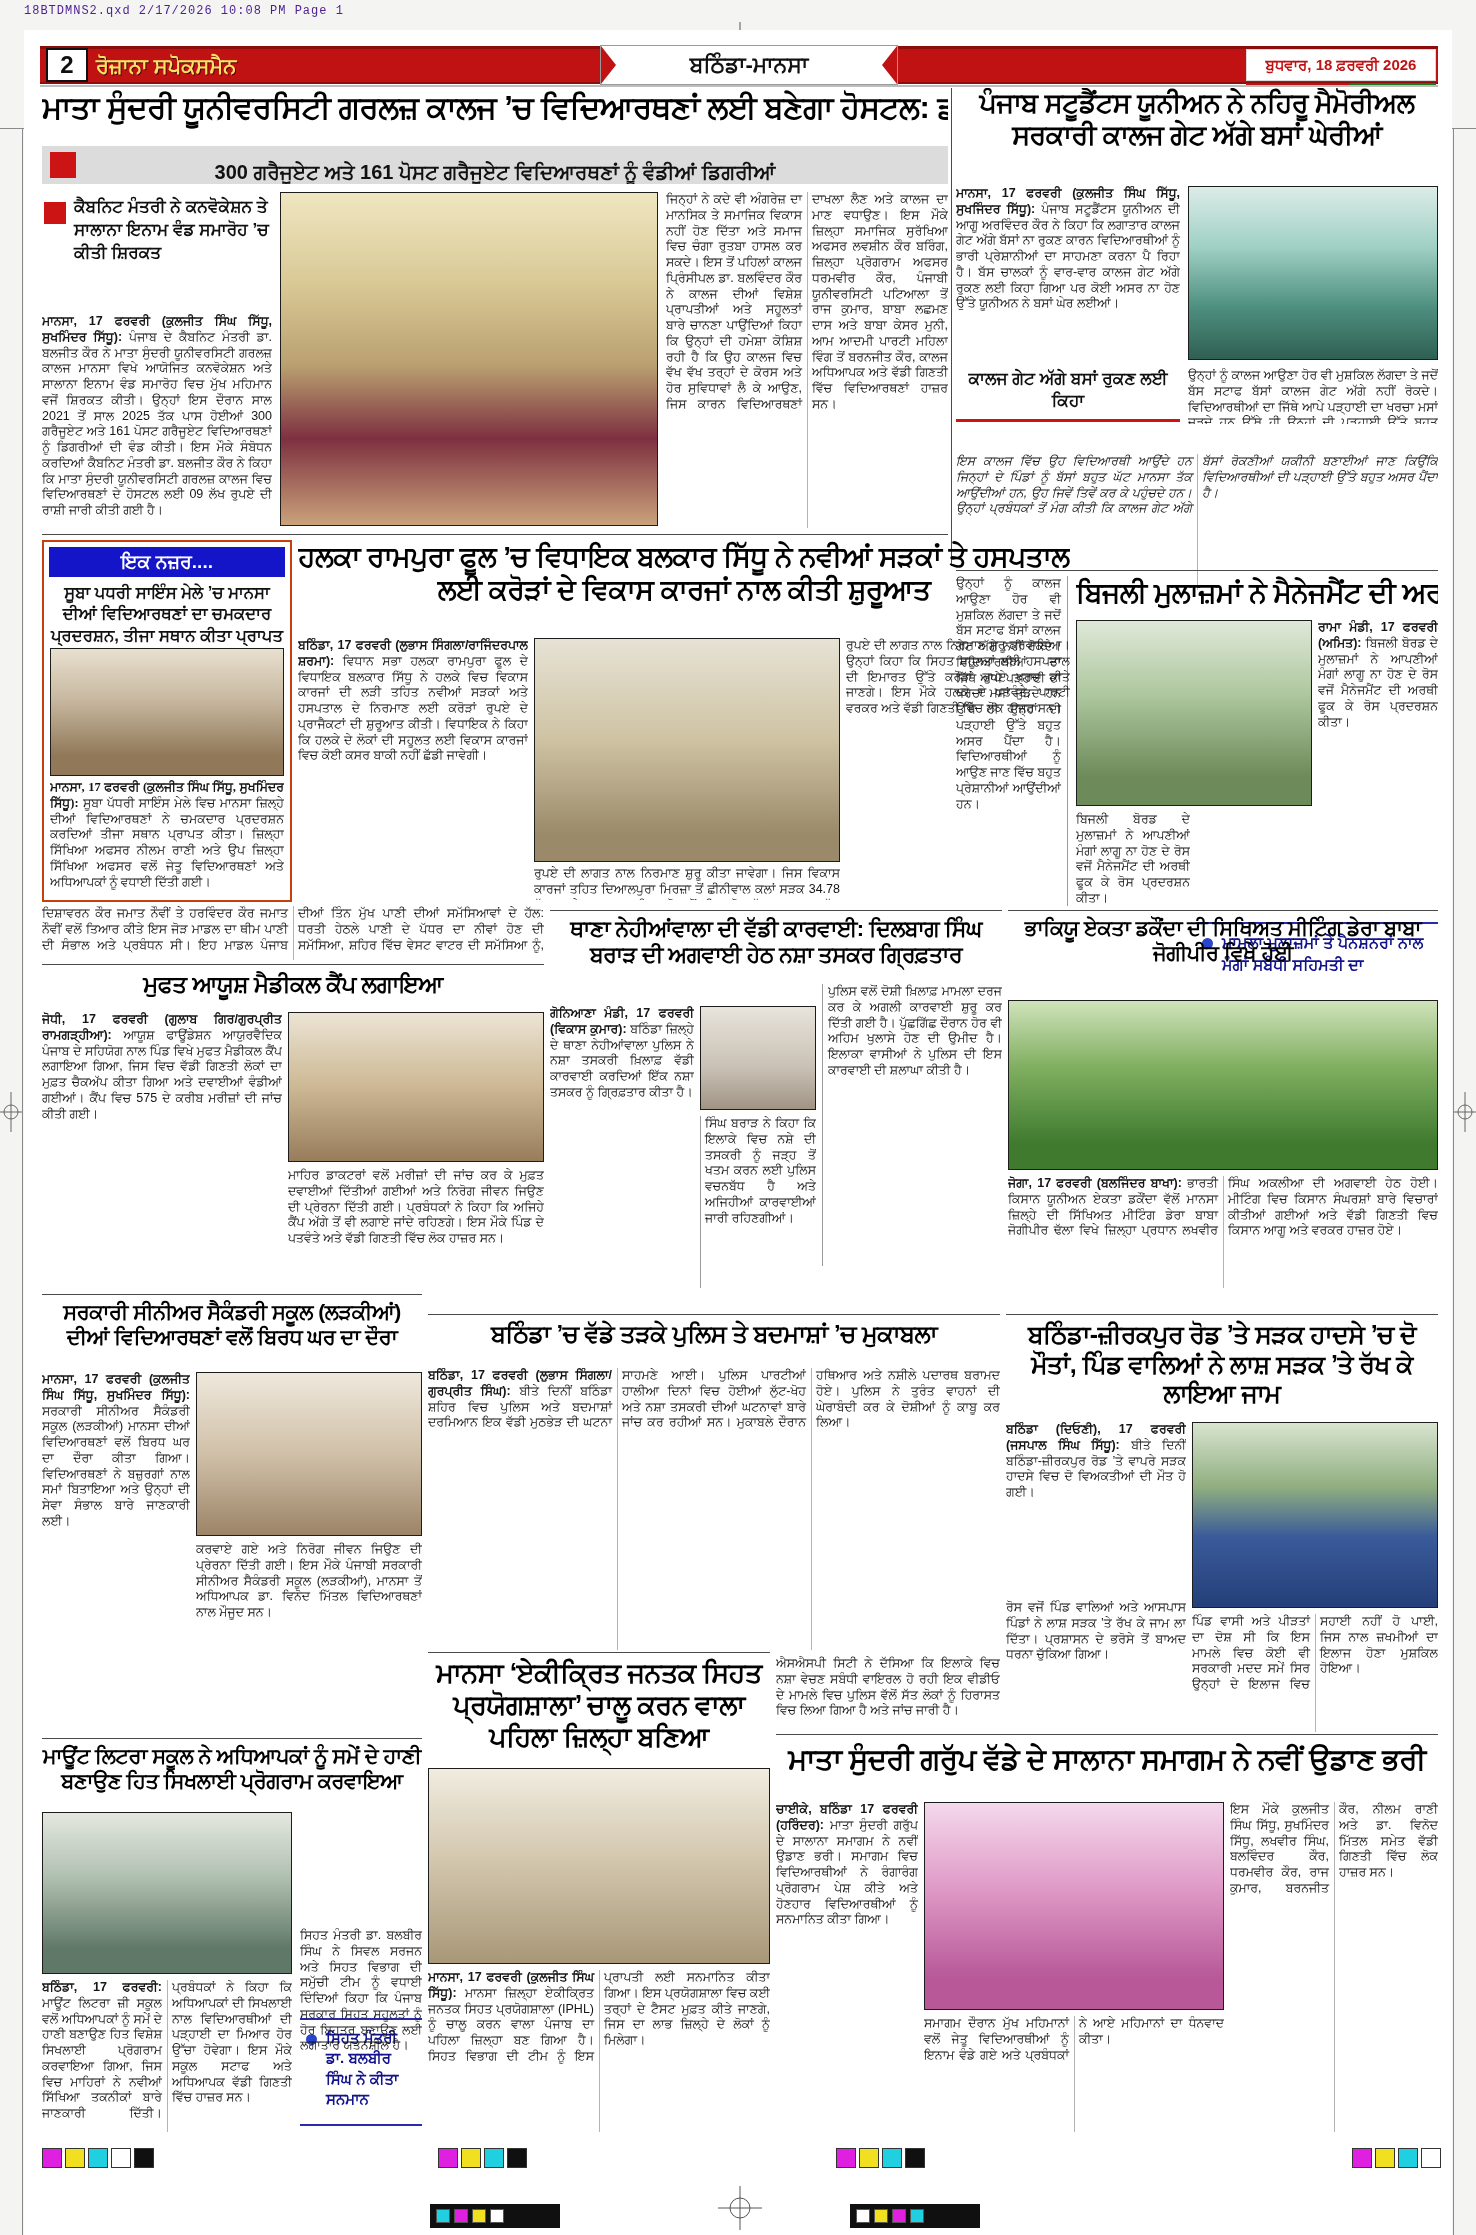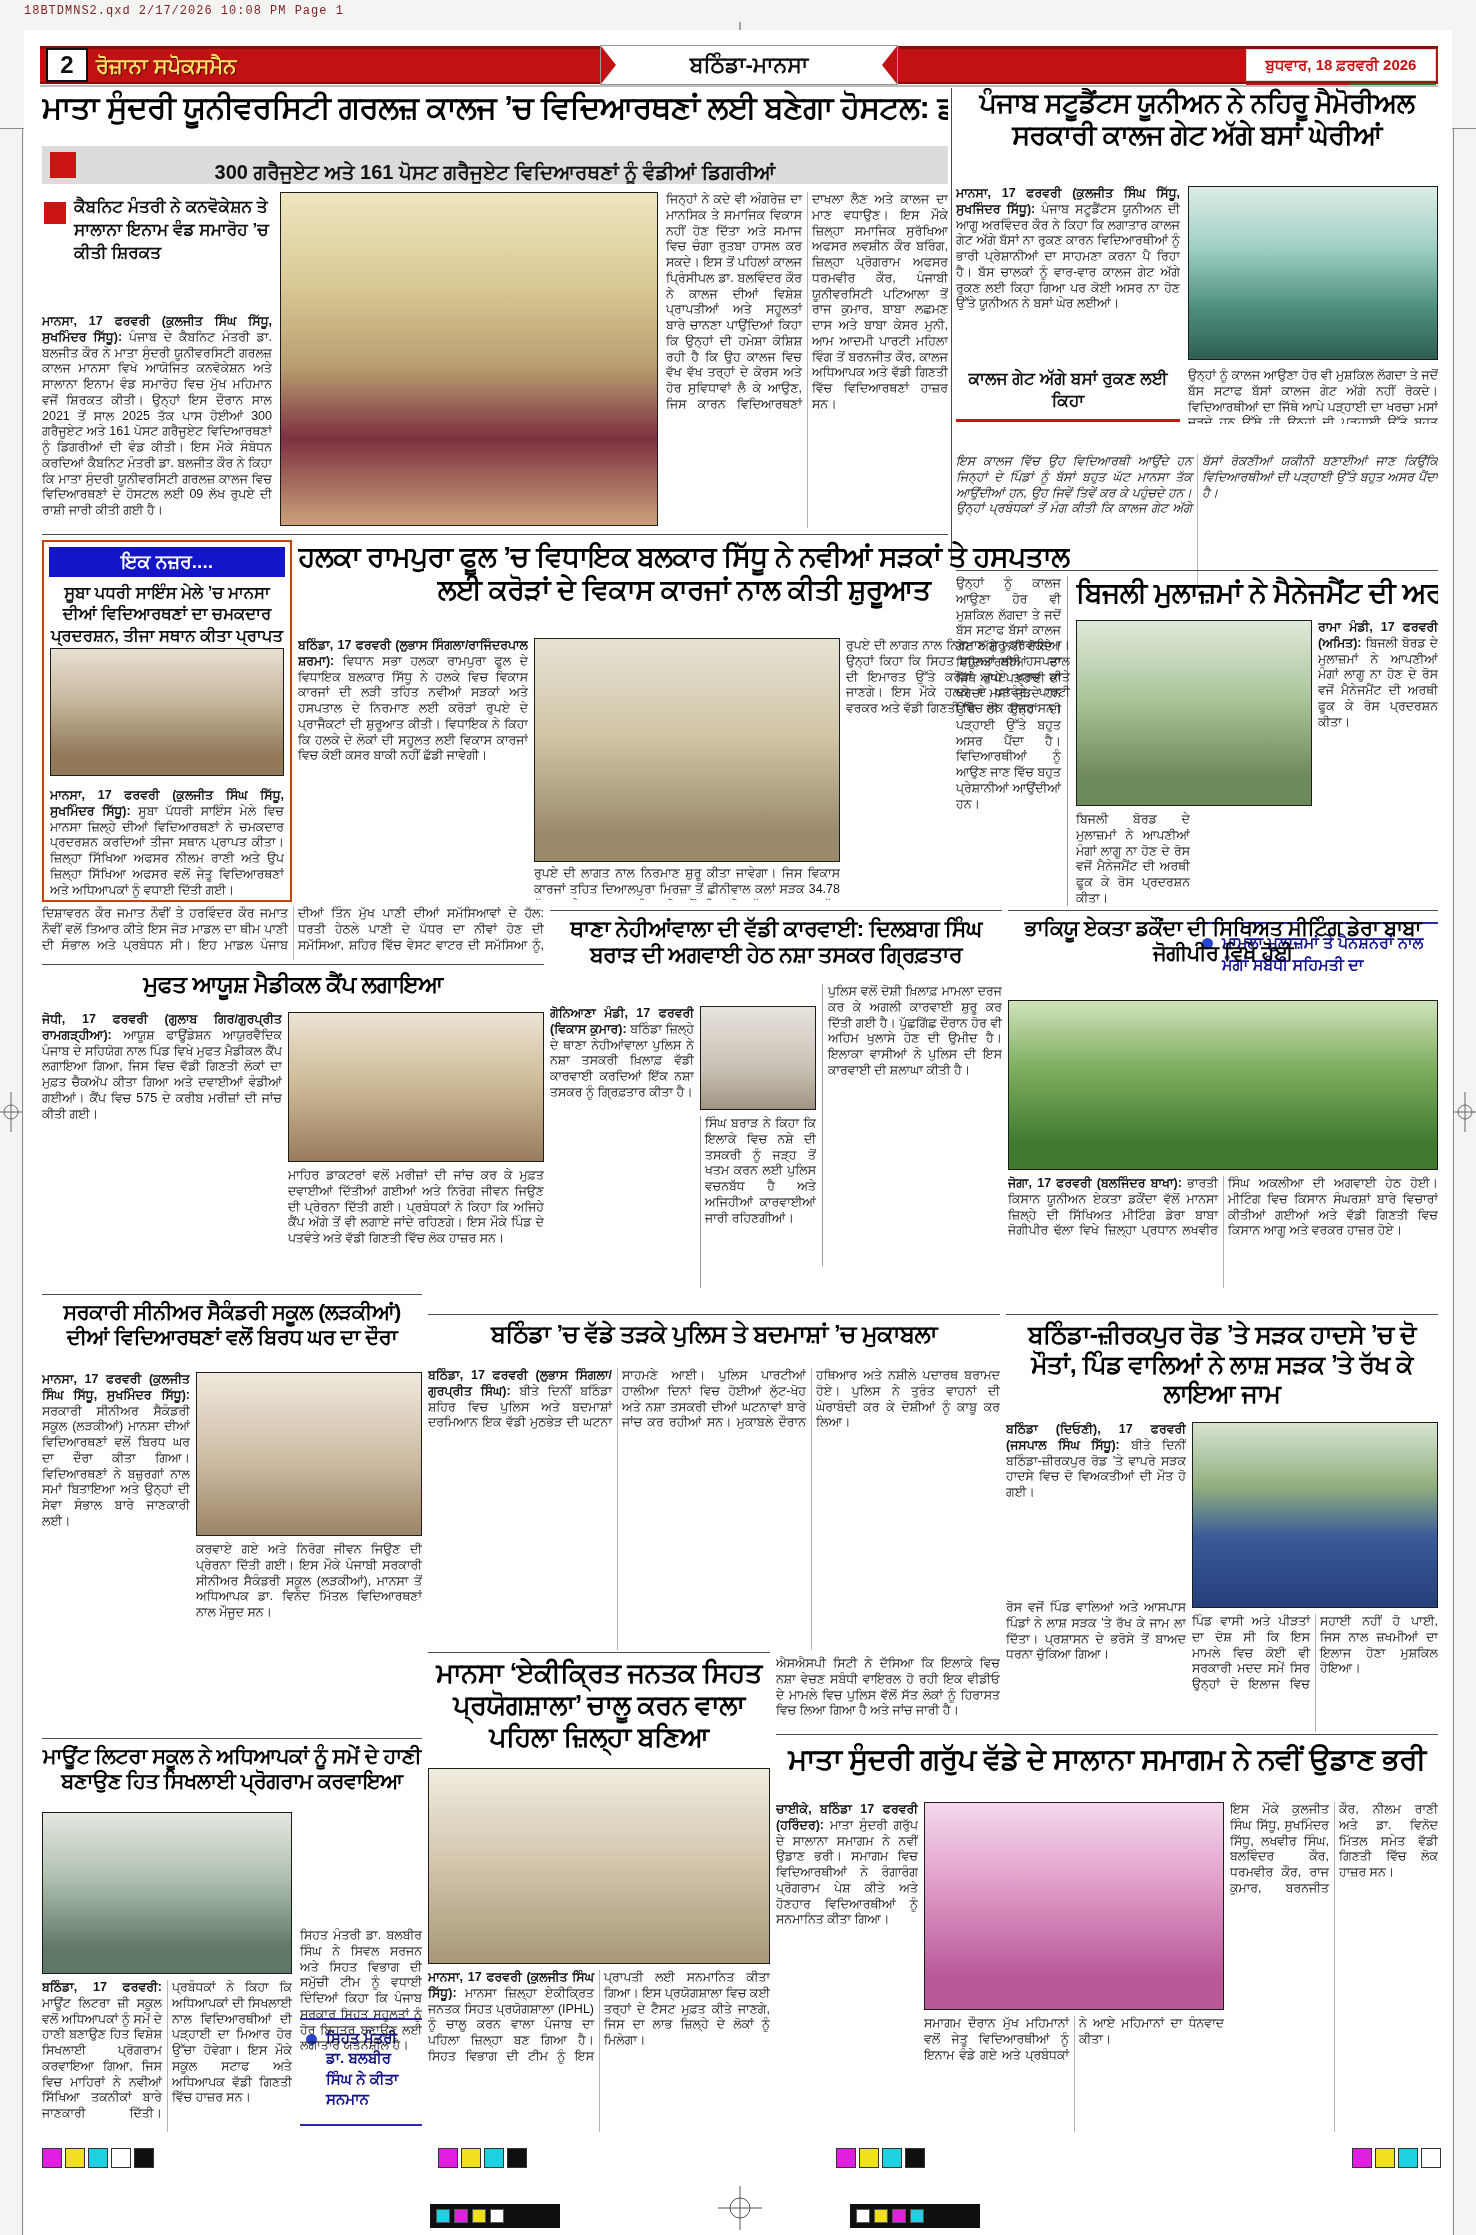--- a/index.html
+++ b/index.html
@@ -3,21 +3,21 @@
 <meta charset="utf-8">
 <style>
   html,body{margin:0;padding:0;}
   body{
     width:1476px;height:2235px;position:relative;
     background:#f4f4f2;
     font-family:"Liberation Sans","DejaVu Sans",sans-serif;
     color:#111;overflow:hidden;
   }
   .abs{position:absolute;box-sizing:border-box;}
-  .meta-line{font-family:"Liberation Mono","DejaVu Sans Mono",monospace;font-size:12px;color:#7f1d1d;letter-spacing:1px;}
+  .meta-line{font-family:"Liberation Mono","DejaVu Sans Mono",monospace;font-size:12px;color:#4c1d95;letter-spacing:1px;}
   
   .trim-v{width:1px;background:#8a8a8a;}
   .trim-h{height:1px;background:#8a8a8a;}
   .reg-mark svg{display:block;}
   
   .mast-bar{background:#c01212;border-top:3px solid #8d0d0d;border-bottom:2px solid #8d0d0d;}
   .page-box{background:#fff;border:2px solid #101010;color:#101010;font-weight:bold;font-size:24px;
     display:flex;align-items:center;justify-content:center;}
   .brand{color:#ffdf66;font-weight:bold;font-size:21px;text-shadow:1px 1px 0 #4d0505;white-space:nowrap;}
   .ribbon{background:#ffffff;border:1px solid #9a9a9a;display:flex;align-items:center;justify-content:center;
@@ -147,21 +147,21 @@
 <div class="abs sub-red" style="left:956px;top:368px;width:224px;height:54px;">ਕਾਲਜ ਗੇਟ ਅੱਗੇ ਬਸਾਂ ਰੁਕਣ ਲਈ ਕਿਹਾ</div>
 <div class="abs body-txt" style="left:1188px;top:368px;width:250px;height:56px;">ਉਨ੍ਹਾਂ ਨੂੰ ਕਾਲਜ ਆਉਣਾ ਹੋਰ ਵੀ ਮੁਸ਼ਕਿਲ ਲੱਗਦਾ ਤੇ ਜਦੋਂ ਬੱਸ ਸਟਾਫ ਬੱਸਾਂ ਕਾਲਜ ਗੇਟ ਅੱਗੇ ਨਹੀਂ ਰੋਕਦੇ। ਵਿਦਿਆਰਥੀਆਂ ਦਾ ਜਿੱਥੇ ਆਪੇ ਪੜ੍ਹਾਈ ਦਾ ਖਰਚਾ ਮਸਾਂ ਜੁੜਦੇ ਹਨ ਉੱਥੇ ਹੀ ਉਨ੍ਹਾਂ ਦੀ ਪੜ੍ਹਾਈ ਉੱਤੇ ਬਹੁਤ ਅਸਰ ਪੈਂਦਾ ਹੈ। ਵਿਦਿਆਰਥੀਆਂ ਨੂੰ ਆਉਣ ਜਾਣ ਵਿੱਚ ਬਹੁਤ ਪ੍ਰੇਸ਼ਾਨੀਆਂ ਆਉਂਦੀਆਂ ਹਨ।</div>
 <div class="abs body-txt cols2" style="left:956px;top:454px;width:482px;height:136px;font-style:italic;">ਇਸ ਕਾਲਜ ਵਿੱਚ ਉਹ ਵਿਦਿਆਰਥੀ ਆਉਂਦੇ ਹਨ ਜਿਨ੍ਹਾਂ ਦੇ ਪਿੰਡਾਂ ਨੂੰ ਬੱਸਾਂ ਬਹੁਤ ਘੱਟ ਮਾਨਸਾ ਤੱਕ ਆਉਂਦੀਆਂ ਹਨ, ਉਹ ਜਿਵੇਂ ਤਿਵੇਂ ਕਰ ਕੇ ਪਹੁੰਚਦੇ ਹਨ। ਉਨ੍ਹਾਂ ਪ੍ਰਬੰਧਕਾਂ ਤੋਂ ਮੰਗ ਕੀਤੀ ਕਿ ਕਾਲਜ ਗੇਟ ਅੱਗੇ ਬੱਸਾਂ ਰੋਕਣੀਆਂ ਯਕੀਨੀ ਬਣਾਈਆਂ ਜਾਣ ਕਿਉਂਕਿ ਵਿਦਿਆਰਥੀਆਂ ਦੀ ਪੜ੍ਹਾਈ ਉੱਤੇ ਬਹੁਤ ਅਸਰ ਪੈਂਦਾ ਹੈ।</div>
 <div class="abs rule-t" style="left:956px;top:570px;width:482px;height:1px;"></div>
 <div class="abs body-txt rule-r" style="left:956px;top:576px;width:112px;height:330px;padding-right:6px;">ਉਨ੍ਹਾਂ ਨੂੰ ਕਾਲਜ ਆਉਣਾ ਹੋਰ ਵੀ ਮੁਸ਼ਕਿਲ ਲੱਗਦਾ ਤੇ ਜਦੋਂ ਬੱਸ ਸਟਾਫ ਬੱਸਾਂ ਕਾਲਜ ਗੇਟ ਅੱਗੇ ਨਹੀਂ ਰੋਕਦੇ। ਵਿਦਿਆਰਥੀਆਂ ਦਾ ਜਿੱਥੇ ਆਪੇ ਪੜ੍ਹਾਈ ਦਾ ਖਰਚਾ ਮਸਾਂ ਜੁੜਦੇ ਹਨ ਉੱਥੇ ਹੀ ਉਨ੍ਹਾਂ ਦੀ ਪੜ੍ਹਾਈ ਉੱਤੇ ਬਹੁਤ ਅਸਰ ਪੈਂਦਾ ਹੈ। ਵਿਦਿਆਰਥੀਆਂ ਨੂੰ ਆਉਣ ਜਾਣ ਵਿੱਚ ਬਹੁਤ ਪ੍ਰੇਸ਼ਾਨੀਆਂ ਆਉਂਦੀਆਂ ਹਨ।</div>
 
 <div class="abs nz-box" style="left:42px;top:540px;width:250px;height:362px;">
   <div class="nz-banner" style="margin:5px;height:30px;">ਇਕ ਨਜ਼ਰ....</div>
   <div class="nz-head" style="margin:2px 6px;height:64px;">ਸੂਬਾ ਪਧਰੀ ਸਾਇੰਸ ਮੇਲੇ ’ਚ ਮਾਨਸਾ ਦੀਆਂ ਵਿਦਿਆਰਥਣਾਂ ਦਾ ਚਮਕਦਾਰ ਪ੍ਰਦਰਸ਼ਨ, ਤੀਜਾ ਸਥਾਨ ਕੀਤਾ ਪ੍ਰਾਪਤ</div>
   <div class="photo ph-science" style="margin:2px 6px;height:126px;"></div>
-  <div class="body-txt" style="margin:12px 6px;height:118px;">
+  <div class="body-txt" style="margin:4px 6px;height:118px;font-family:Liberation Serif, serif;">
     <b>ਮਾਨਸਾ, 17 ਫਰਵਰੀ (ਕੁਲਜੀਤ ਸਿੰਘ ਸਿੱਧੂ, ਸੁਖਮਿੰਦਰ ਸਿੱਧੂ):</b>
     <span>ਸੂਬਾ ਪੱਧਰੀ ਸਾਇੰਸ ਮੇਲੇ ਵਿਚ ਮਾਨਸਾ ਜ਼ਿਲ੍ਹੇ ਦੀਆਂ ਵਿਦਿਆਰਥਣਾਂ ਨੇ ਚਮਕਦਾਰ ਪ੍ਰਦਰਸ਼ਨ ਕਰਦਿਆਂ ਤੀਜਾ ਸਥਾਨ ਪ੍ਰਾਪਤ ਕੀਤਾ। ਜ਼ਿਲ੍ਹਾ ਸਿੱਖਿਆ ਅਫਸਰ ਨੀਲਮ ਰਾਣੀ ਅਤੇ ਉਪ ਜ਼ਿਲ੍ਹਾ ਸਿੱਖਿਆ ਅਫਸਰ ਵਲੋਂ ਜੇਤੂ ਵਿਦਿਆਰਥਣਾਂ ਅਤੇ ਅਧਿਆਪਕਾਂ ਨੂੰ ਵਧਾਈ ਦਿੱਤੀ ਗਈ।</span>
   </div>
 </div>
 <div class="abs body-txt cols2" style="left:42px;top:906px;width:502px;height:54px;">ਦਿਸ਼ਾਵਰਨ ਕੌਰ ਜਮਾਤ ਨੌਵੀਂ ਤੇ ਹਰਵਿੰਦਰ ਕੌਰ ਜਮਾਤ ਨੌਵੀਂ ਵਲੋਂ ਤਿਆਰ ਕੀਤੇ ਇਸ ਜੋੜ ਮਾਡਲ ਦਾ ਥੀਮ ਪਾਣੀ ਦੀ ਸੰਭਾਲ ਅਤੇ ਪ੍ਰਬੰਧਨ ਸੀ। ਇਹ ਮਾਡਲ ਪੰਜਾਬ ਦੀਆਂ ਤਿੰਨ ਮੁੱਖ ਪਾਣੀ ਦੀਆਂ ਸਮੱਸਿਆਵਾਂ ਦੇ ਹੱਲ: ਧਰਤੀ ਹੇਠਲੇ ਪਾਣੀ ਦੇ ਪੱਧਰ ਦਾ ਨੀਵਾਂ ਹੋਣ ਦੀ ਸਮੱਸਿਆ, ਸ਼ਹਿਰ ਵਿੱਚ ਵੇਸਟ ਵਾਟਰ ਦੀ ਸਮੱਸਿਆ ਨੂੰ, ਪੰਜਾਬ ਦੇ ਕਈ ਖੇਤਰਾਂ ਵਿੱਚ ਪਾਣੀ ਦੀ ਕਮੀ ਦੀ ਸਮੱਸਿਆ ਨੂੰ ਦਰਸਾਉਂਦਾ ਹੈ।</div>
 
 <div class="abs headline" style="left:298px;top:540px;width:772px;height:92px;font-size:28px;">ਹਲਕਾ ਰਾਮਪੁਰਾ ਫੂਲ ’ਚ ਵਿਧਾਇਕ ਬਲਕਾਰ ਸਿੱਧੂ ਨੇ ਨਵੀਆਂ ਸੜਕਾਂ ਤੇ ਹਸਪਤਾਲ ਲਈ ਕਰੋੜਾਂ ਦੇ ਵਿਕਾਸ ਕਾਰਜਾਂ ਨਾਲ ਕੀਤੀ ਸ਼ੁਰੂਆਤ</div>
 <div class="abs body-txt" style="left:298px;top:638px;width:230px;height:262px;">
   <b>ਬਠਿੰਡਾ, 17 ਫਰਵਰੀ (ਲੁਭਾਸ ਸਿੰਗਲਾ/ਰਾਜਿੰਦਰਪਾਲ ਸ਼ਰਮਾ):</b>
   <span>ਵਿਧਾਨ ਸਭਾ ਹਲਕਾ ਰਾਮਪੁਰਾ ਫੂਲ ਦੇ ਵਿਧਾਇਕ ਬਲਕਾਰ ਸਿੱਧੂ ਨੇ ਹਲਕੇ ਵਿਚ ਵਿਕਾਸ ਕਾਰਜਾਂ ਦੀ ਲੜੀ ਤਹਿਤ ਨਵੀਆਂ ਸੜਕਾਂ ਅਤੇ ਹਸਪਤਾਲ ਦੇ ਨਿਰਮਾਣ ਲਈ ਕਰੋੜਾਂ ਰੁਪਏ ਦੇ ਪ੍ਰਾਜੈਕਟਾਂ ਦੀ ਸ਼ੁਰੂਆਤ ਕੀਤੀ। ਵਿਧਾਇਕ ਨੇ ਕਿਹਾ ਕਿ ਹਲਕੇ ਦੇ ਲੋਕਾਂ ਦੀ ਸਹੂਲਤ ਲਈ ਵਿਕਾਸ ਕਾਰਜਾਂ ਵਿਚ ਕੋਈ ਕਸਰ ਬਾਕੀ ਨਹੀਂ ਛੱਡੀ ਜਾਵੇਗੀ।</span>

